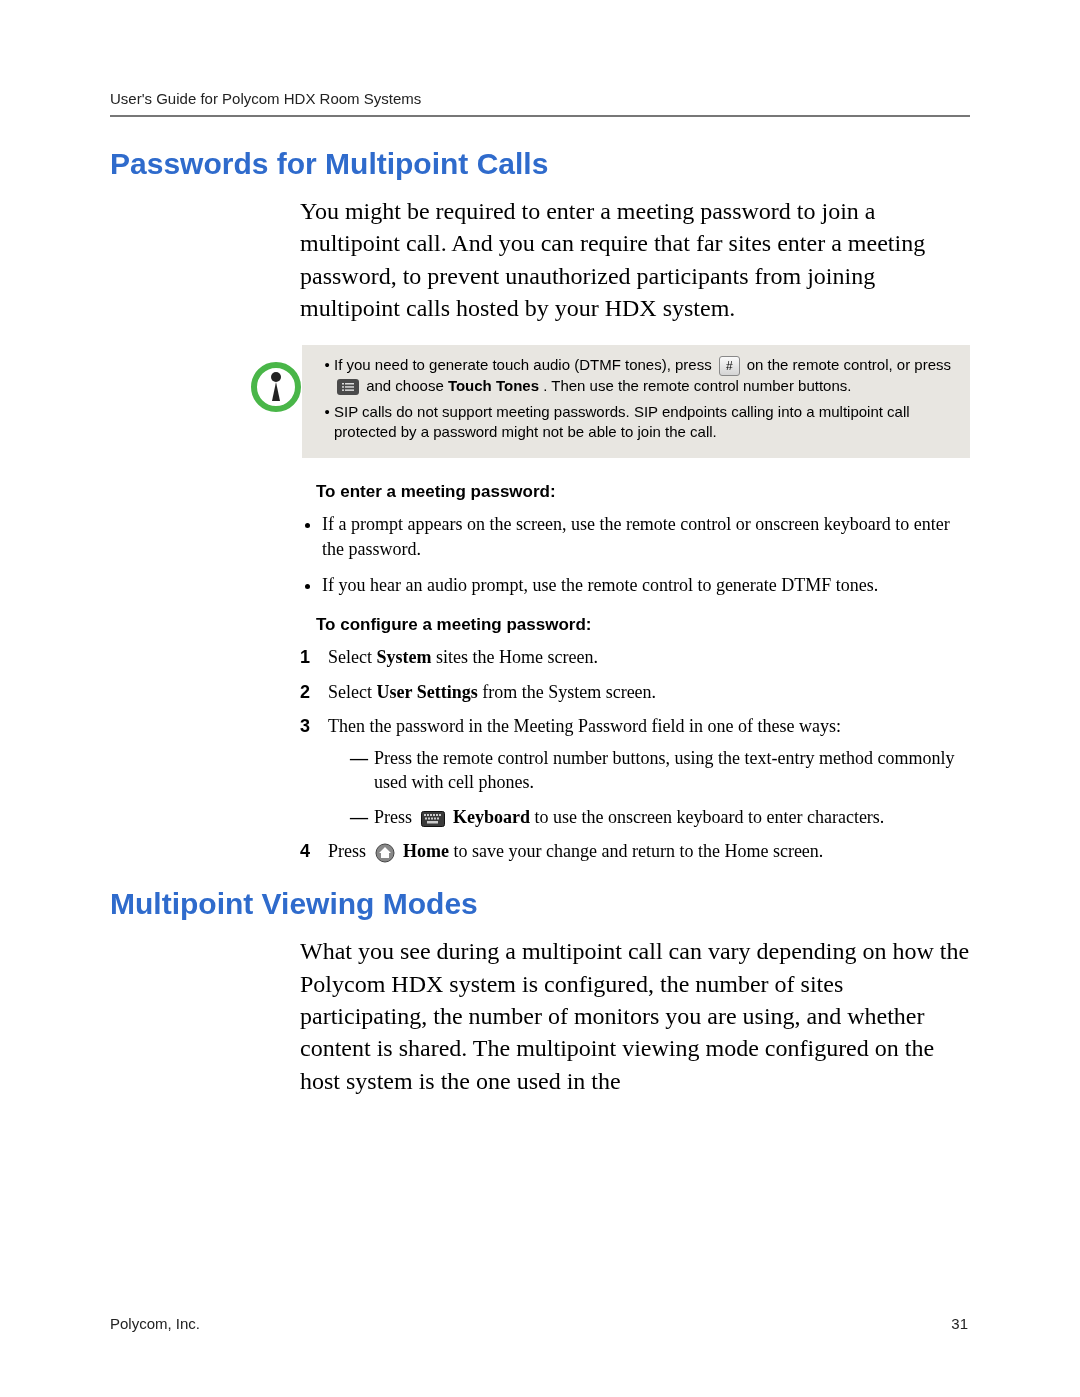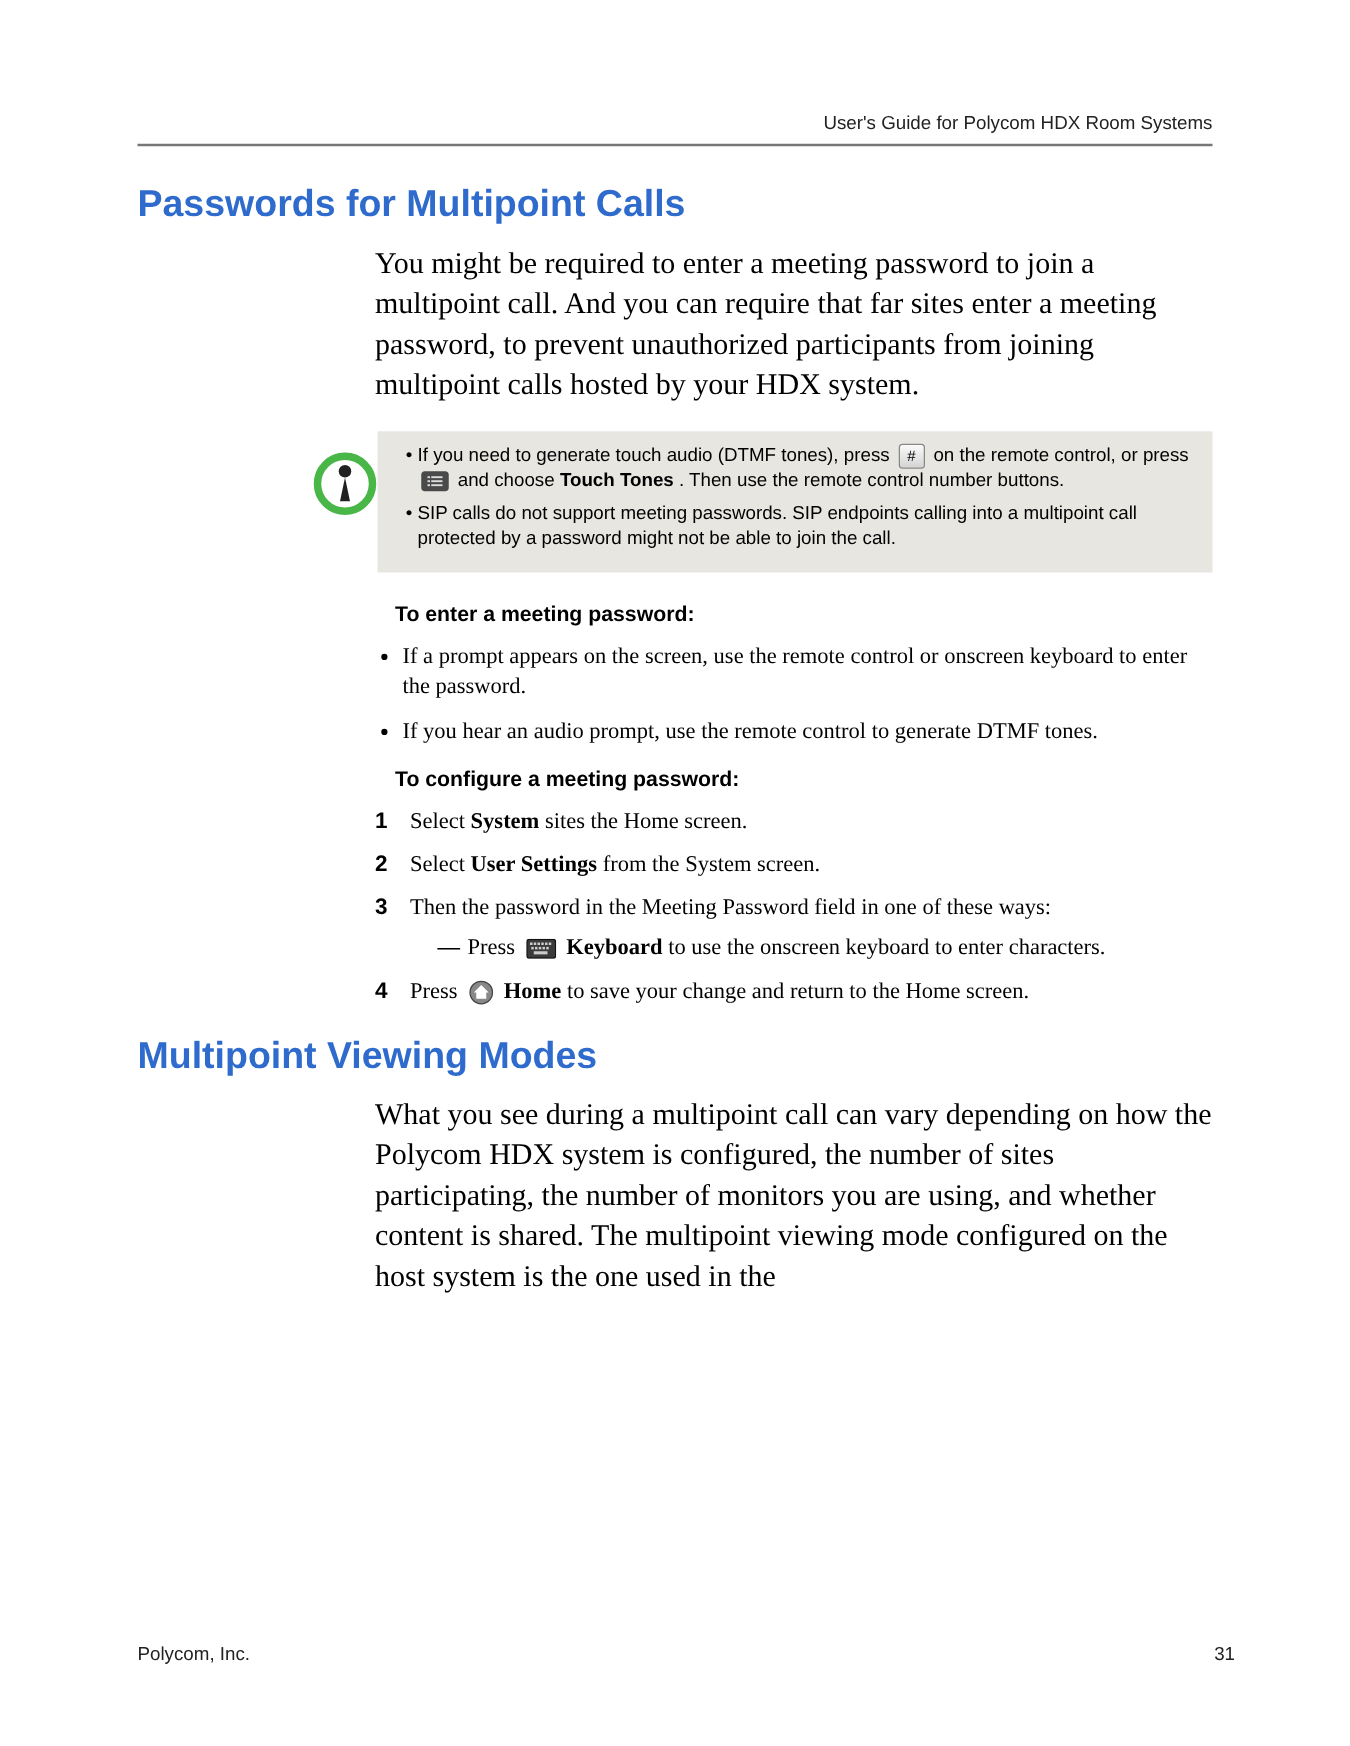--- a/index.html
+++ b/index.html
@@ -9,21 +9,21 @@
     color: #000;
   }
   .page {
     width: 1080px;
     height: 1397px;
     position: relative;
     box-sizing: border-box;
     padding: 90px 110px 70px 110px;
   }
   .header-line {
-    text-align: right;
+    text-align: left;
     font-family: Arial, Helvetica, sans-serif;
     font-size: 15px;
     color: #222;
   }
   .rule {
     border: 0;
     border-top: 2px solid #777;
     margin: 8px 0 30px 0;
   }
   h1.section {
@@ -149,21 +149,21 @@
   }
   .inline-keyboard-icon, .inline-home-icon {
     display: inline-flex;
     vertical-align: middle;
     margin: 0 4px;
   }
   .footer {
     position: absolute;
     bottom: 65px;
     left: 110px;
-    right: 92px;
+    right: 112px;
     display: flex;
     justify-content: space-between;
     font-family: Arial, Helvetica, sans-serif;
     font-size: 15px;
     color: #222;
   }
   strong { font-weight: bold; margin-top: 23px; }
 </style>
 </head>
 <body>
@@ -223,20 +223,21 @@
     <ol class="steps">
       <li>
         <span>Select </span><strong>System</strong><span> sites the Home screen.</span>
       </li>
       <li>
         <span>Select </span><strong>User Settings</strong><span> from the System screen.</span>
       </li>
       <li>
         <span>Then the password in the Meeting Password field in one of these ways:</span>
         <ul class="dashes">
+          <li>Press the remote control number buttons, using the text-entry method commonly used with cell phones.</li>
           <li>
             <span>Press </span>
             <span class="inline-keyboard-icon">
               <svg width="24" height="16" viewBox="0 0 24 16">
                 <rect x="0.5" y="0.5" width="23" height="15" rx="2" fill="#3a3a3a" stroke="#111"></rect>
                 <g fill="#ccc">
                   <rect x="3" y="3" width="2" height="2"></rect>
                     <rect x="6" y="3" width="2" height="2"></rect>
                     <rect x="9" y="3" width="2" height="2"></rect>
                     <rect x="12" y="3" width="2" height="2"></rect>

